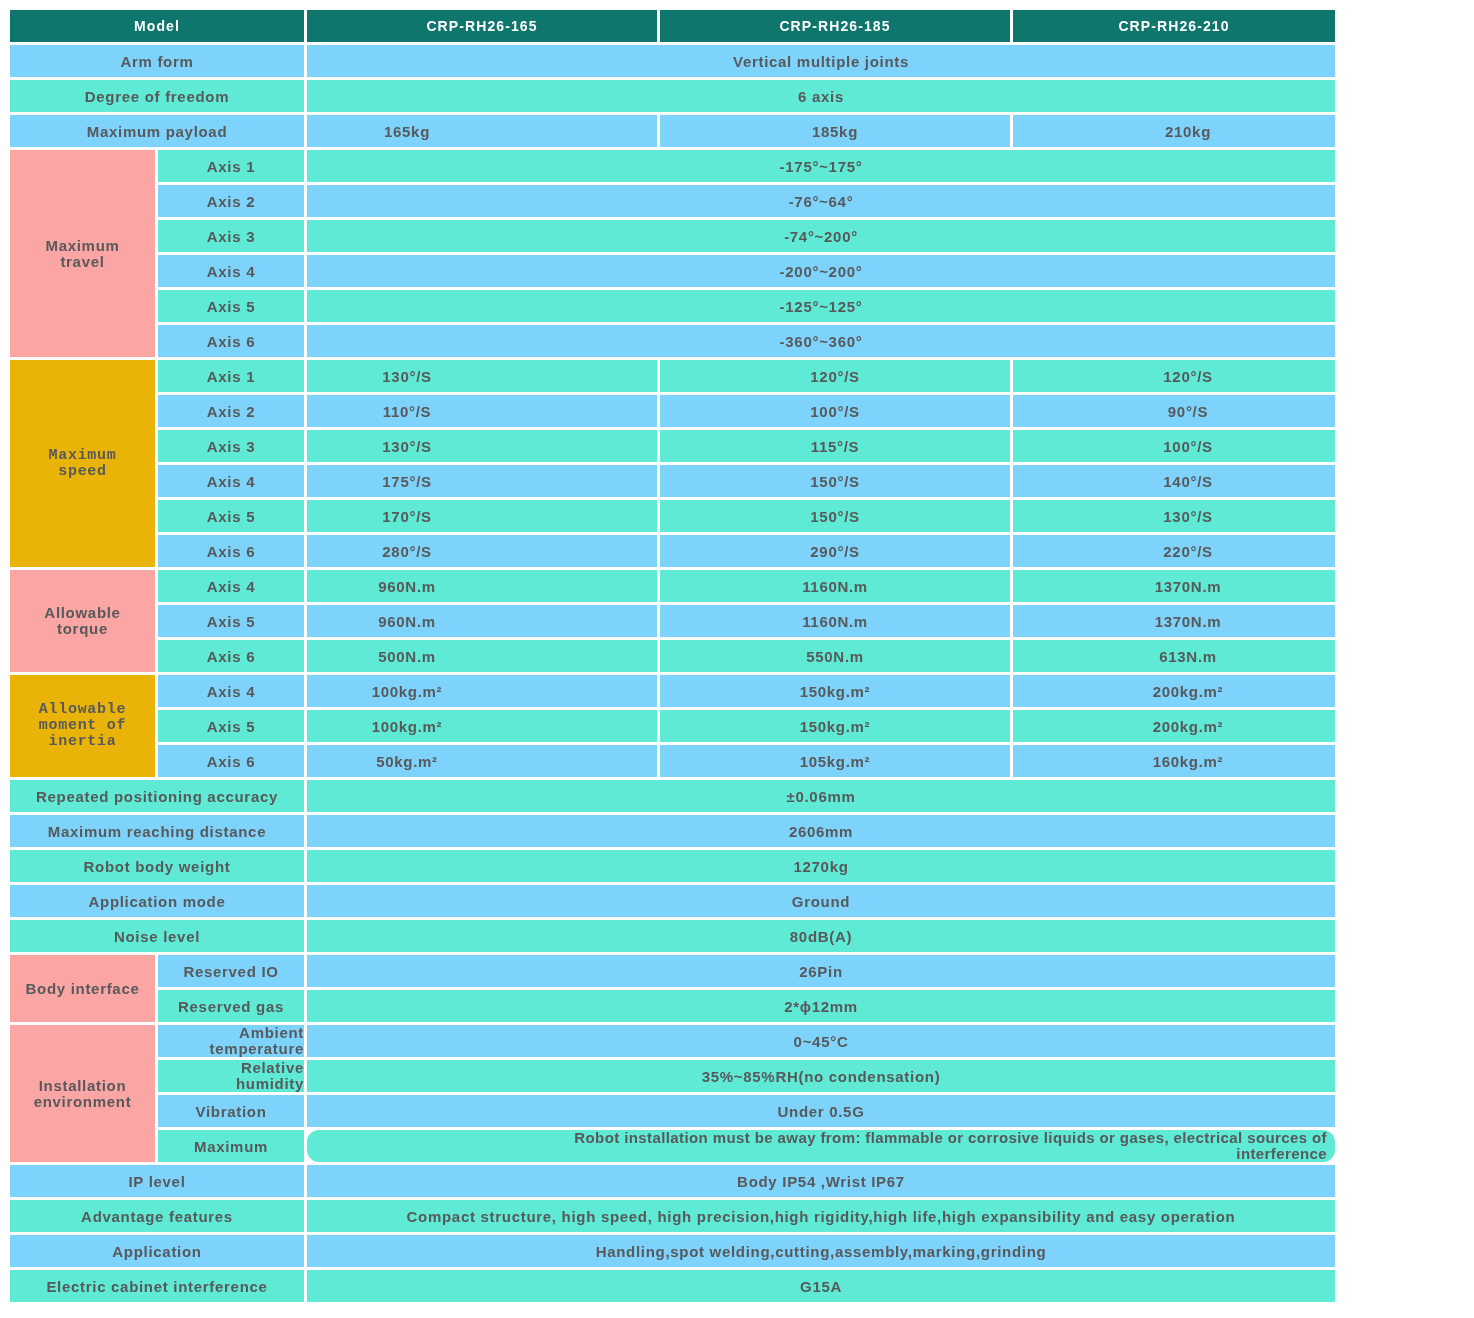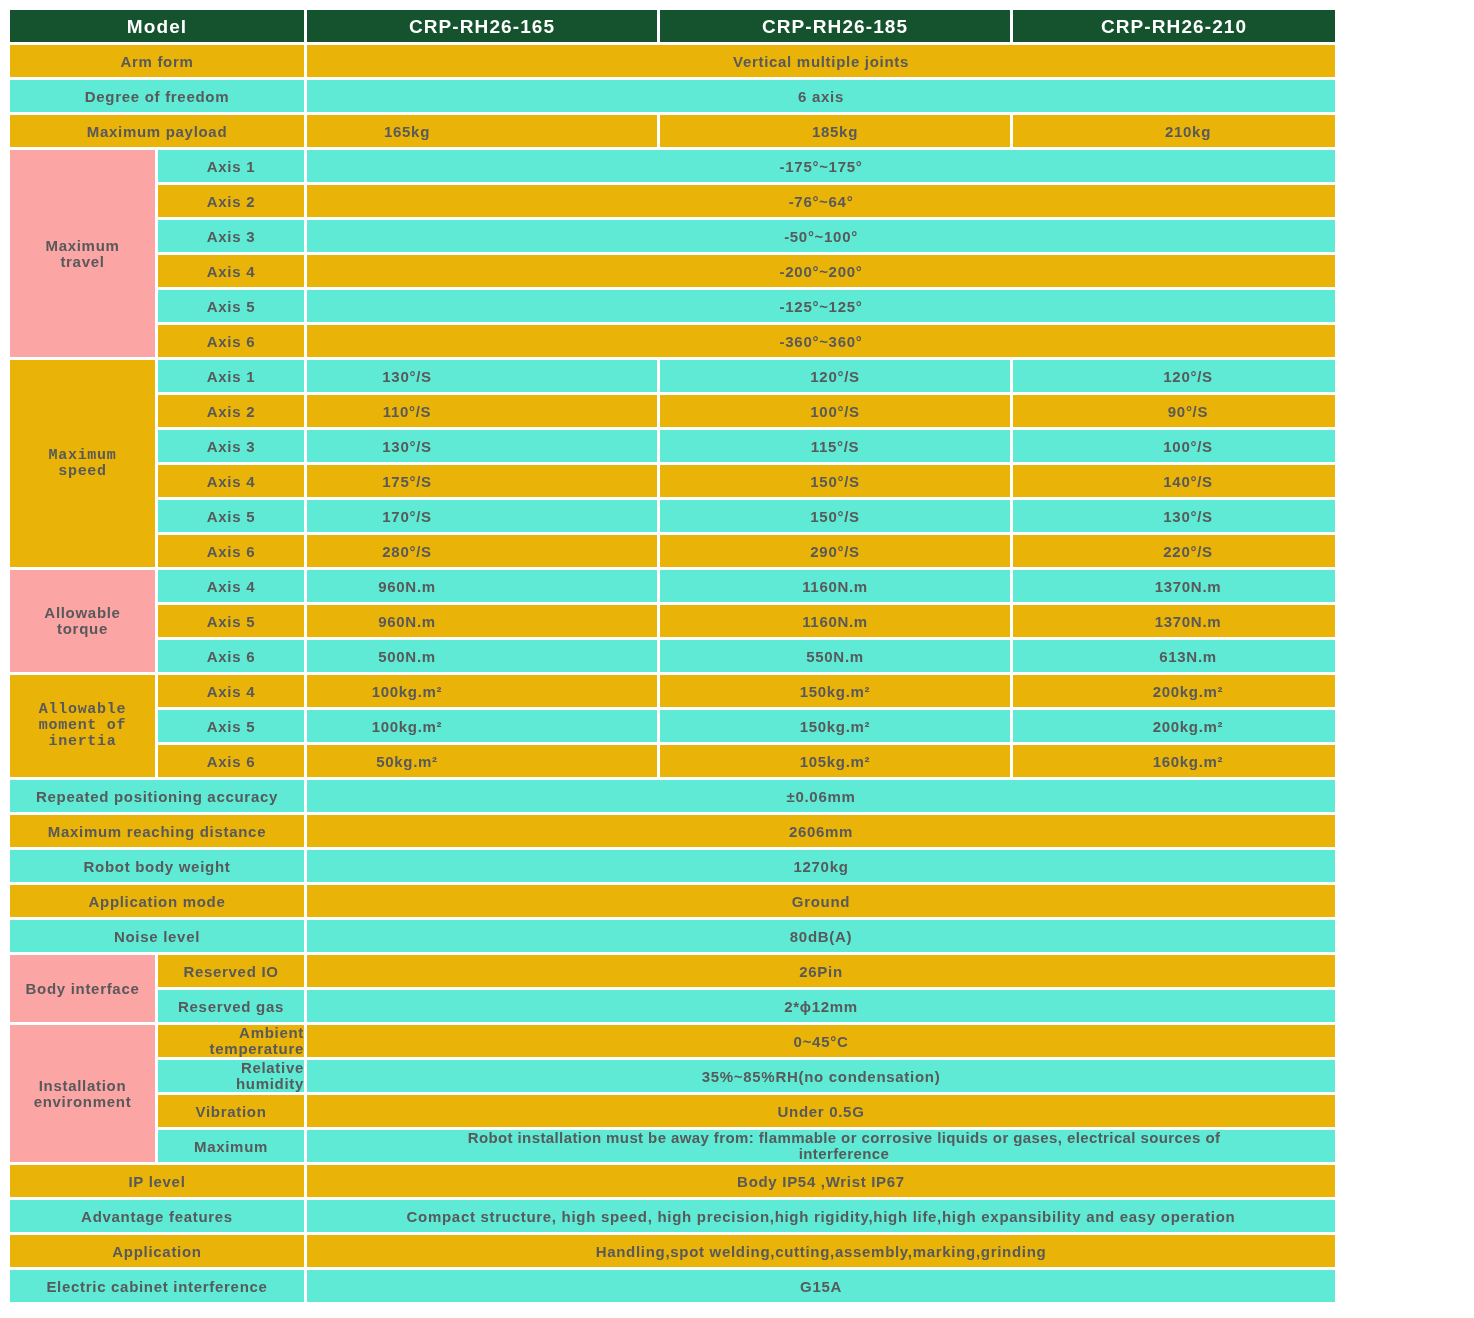--- a/index.html
+++ b/index.html
@@ -23,39 +23,40 @@
     text-align: center;
     vertical-align: middle;
     font-size: 15px;
     font-weight: 700;
     color: #58595b;
     letter-spacing: 0.7px;
     line-height: 17px;
     overflow: hidden;
   }
   th.hd {
-    background: #14532d;
+    background: #0f766e;
     color: #ffffff;
-    font-size: 19px;
+    font-size: 14px;
     letter-spacing: 1.1px;
   }
   tr.g .cell { background: #5eead4; }
-  tr.w .cell { background: #eab308; }
+  tr.w .cell { background: #7dd3fc; }
   .grp { padding: 0 14px; line-height: 16px; }
   .grp.dark  { background: #fca5a5; }
   .grp.light { background: #eab308; font-family: Liberation Mono, monospace; }
   .v1 { padding-right: 150px; }  
   .v3 { padding-left: 28px; }    
   .subL { text-align: right; padding-left: 20px; line-height: 16px; }
   .valL {
-    text-align: center;
+    text-align: right;
     padding-left: 54px; padding-right: 8px;
     line-height: 16px;
     white-space: pre-line;
     letter-spacing: 0.4px;
+    border-radius: 12px;
   }
 </style>
 </head>
 <body>
 
 <table class="spec">
   <colgroup>
     <col style="width:145px">
       <col style="width:146px">
     <col style="width:350px">
@@ -92,21 +93,21 @@
     <td class="grp dark" rowspan="6">Maximum travel</td>
     <td class="cell sub">Axis 1</td>
     <td class="cell val" colspan="3">-175°~175°</td>
   </tr>
   <tr class="w">
     <td class="cell sub">Axis 2</td>
     <td class="cell val" colspan="3">-76°~64°</td>
   </tr>
   <tr class="g">
     <td class="cell sub">Axis 3</td>
-    <td class="cell val" colspan="3">-50°~100°</td>
+    <td class="cell val" colspan="3">-74°~200°</td>
   </tr>
   <tr class="w">
     <td class="cell sub">Axis 4</td>
     <td class="cell val" colspan="3">-200°~200°</td>
   </tr>
   <tr class="g">
     <td class="cell sub">Axis 5</td>
     <td class="cell val" colspan="3">-125°~125°</td>
   </tr>
   <tr class="w">

